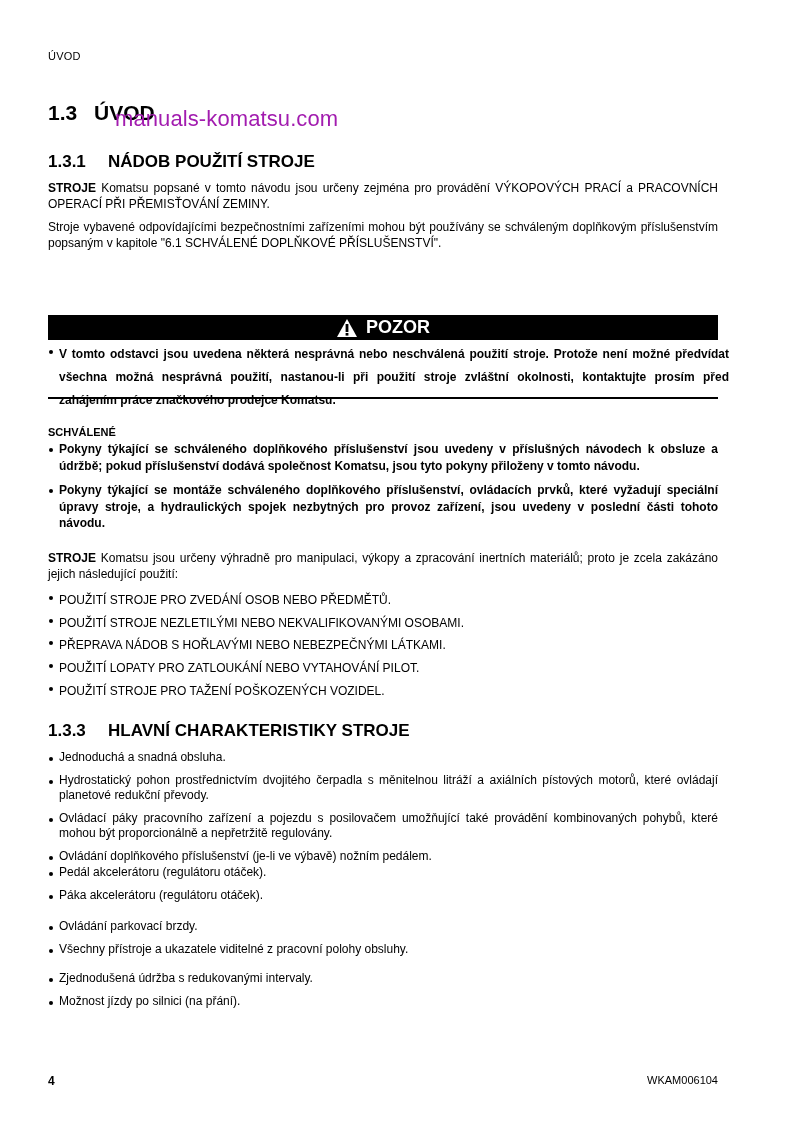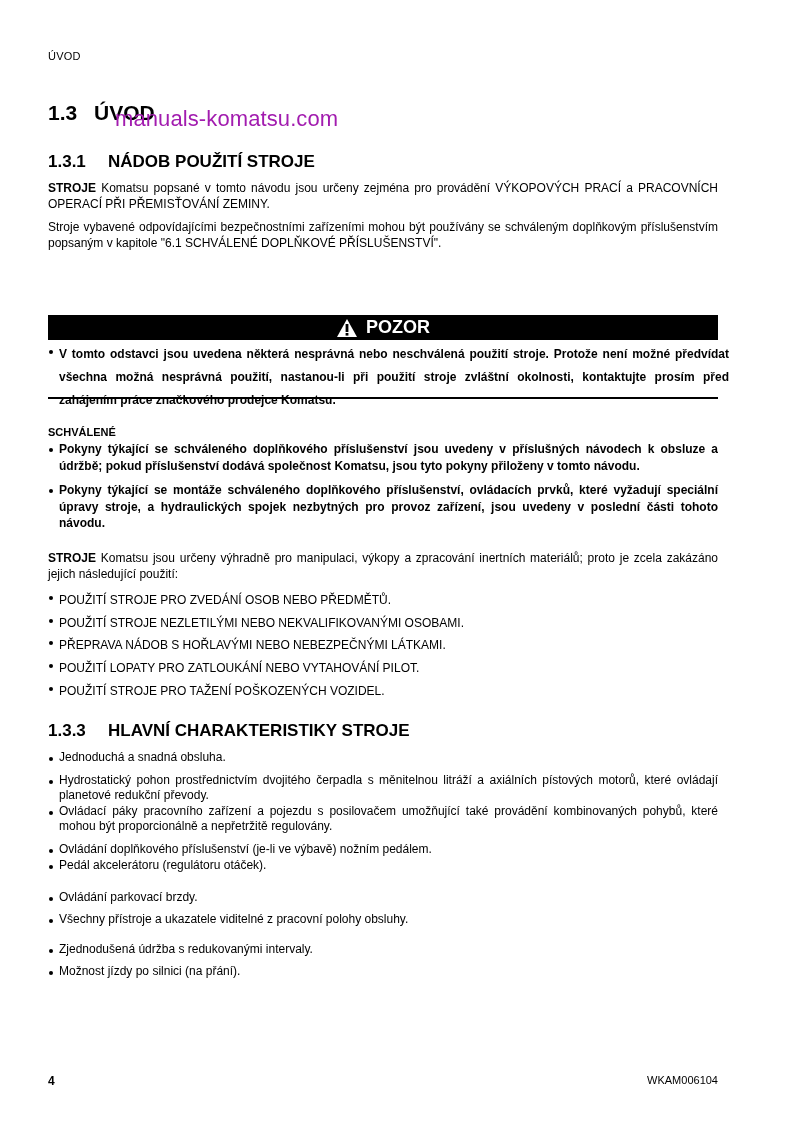--- a/index.html
+++ b/index.html
@@ -115,23 +115,24 @@
     <li class="bullet">POUŽITÍ STROJE PRO TAŽENÍ POŠKOZENÝCH VOZIDEL.</li>
   </ul>
 
   <div class="h2" style="top:721px;">
     <span class="num">1.3.3</span><span>HLAVNÍ CHARAKTERISTIKY STROJE</span>
   </div>
 
   <ul class="list" style="top:750px; line-height:15.5px;">
     <li class="bullet">Jednoduchá a snadná obsluha.</li>
     <li class="bullet" style="margin-top:7px;">Hydrostatický pohon prostřednictvím dvojitého čerpadla s měnitelnou litráží a axiálních pístových motorů, které ovládají planetové redukční převody.</li>
-    <li class="bullet" style="">Ovládací páky pracovního zařízení a pojezdu s posilovačem umožňující také provádění kombinovaných pohybů, které mohou být proporcionálně a nepřetržitě regulovány.</li>
+    <li class="bullet" style="margin-top:7px;">Ovládací páky pracovního zařízení a pojezdu s posilovačem umožňující také provádění kombinovaných pohybů, které mohou být proporcionálně a nepřetržitě regulovány.</li>
     <li class="bullet" style="margin-top:7px;">Ovládání doplňkového příslušenství (je-li ve výbavě) nožním pedálem.</li>
     <li class="bullet" style="margin-top:1px;">Pedál akcelerátoru (regulátoru otáček).</li>
+    <li class="bullet" style="margin-top:7px;">Páka akcelerátoru (regulátoru otáček).</li>
     <li class="bullet" style="margin-top:16px;">Ovládání parkovací brzdy.</li>
     <li class="bullet" style="margin-top:7px;">Všechny přístroje a ukazatele viditelné z pracovní polohy obsluhy.</li>
     <li class="bullet" style="margin-top:14px;">Zjednodušená údržba s redukovanými intervaly.</li>
     <li class="bullet" style="margin-top:7px;">Možnost jízdy po silnici (na přání).</li>
   </ul>
 
   <div class="footer-page">4</div>
   <div class="footer-code">WKAM006104</div>
 </div>
 

